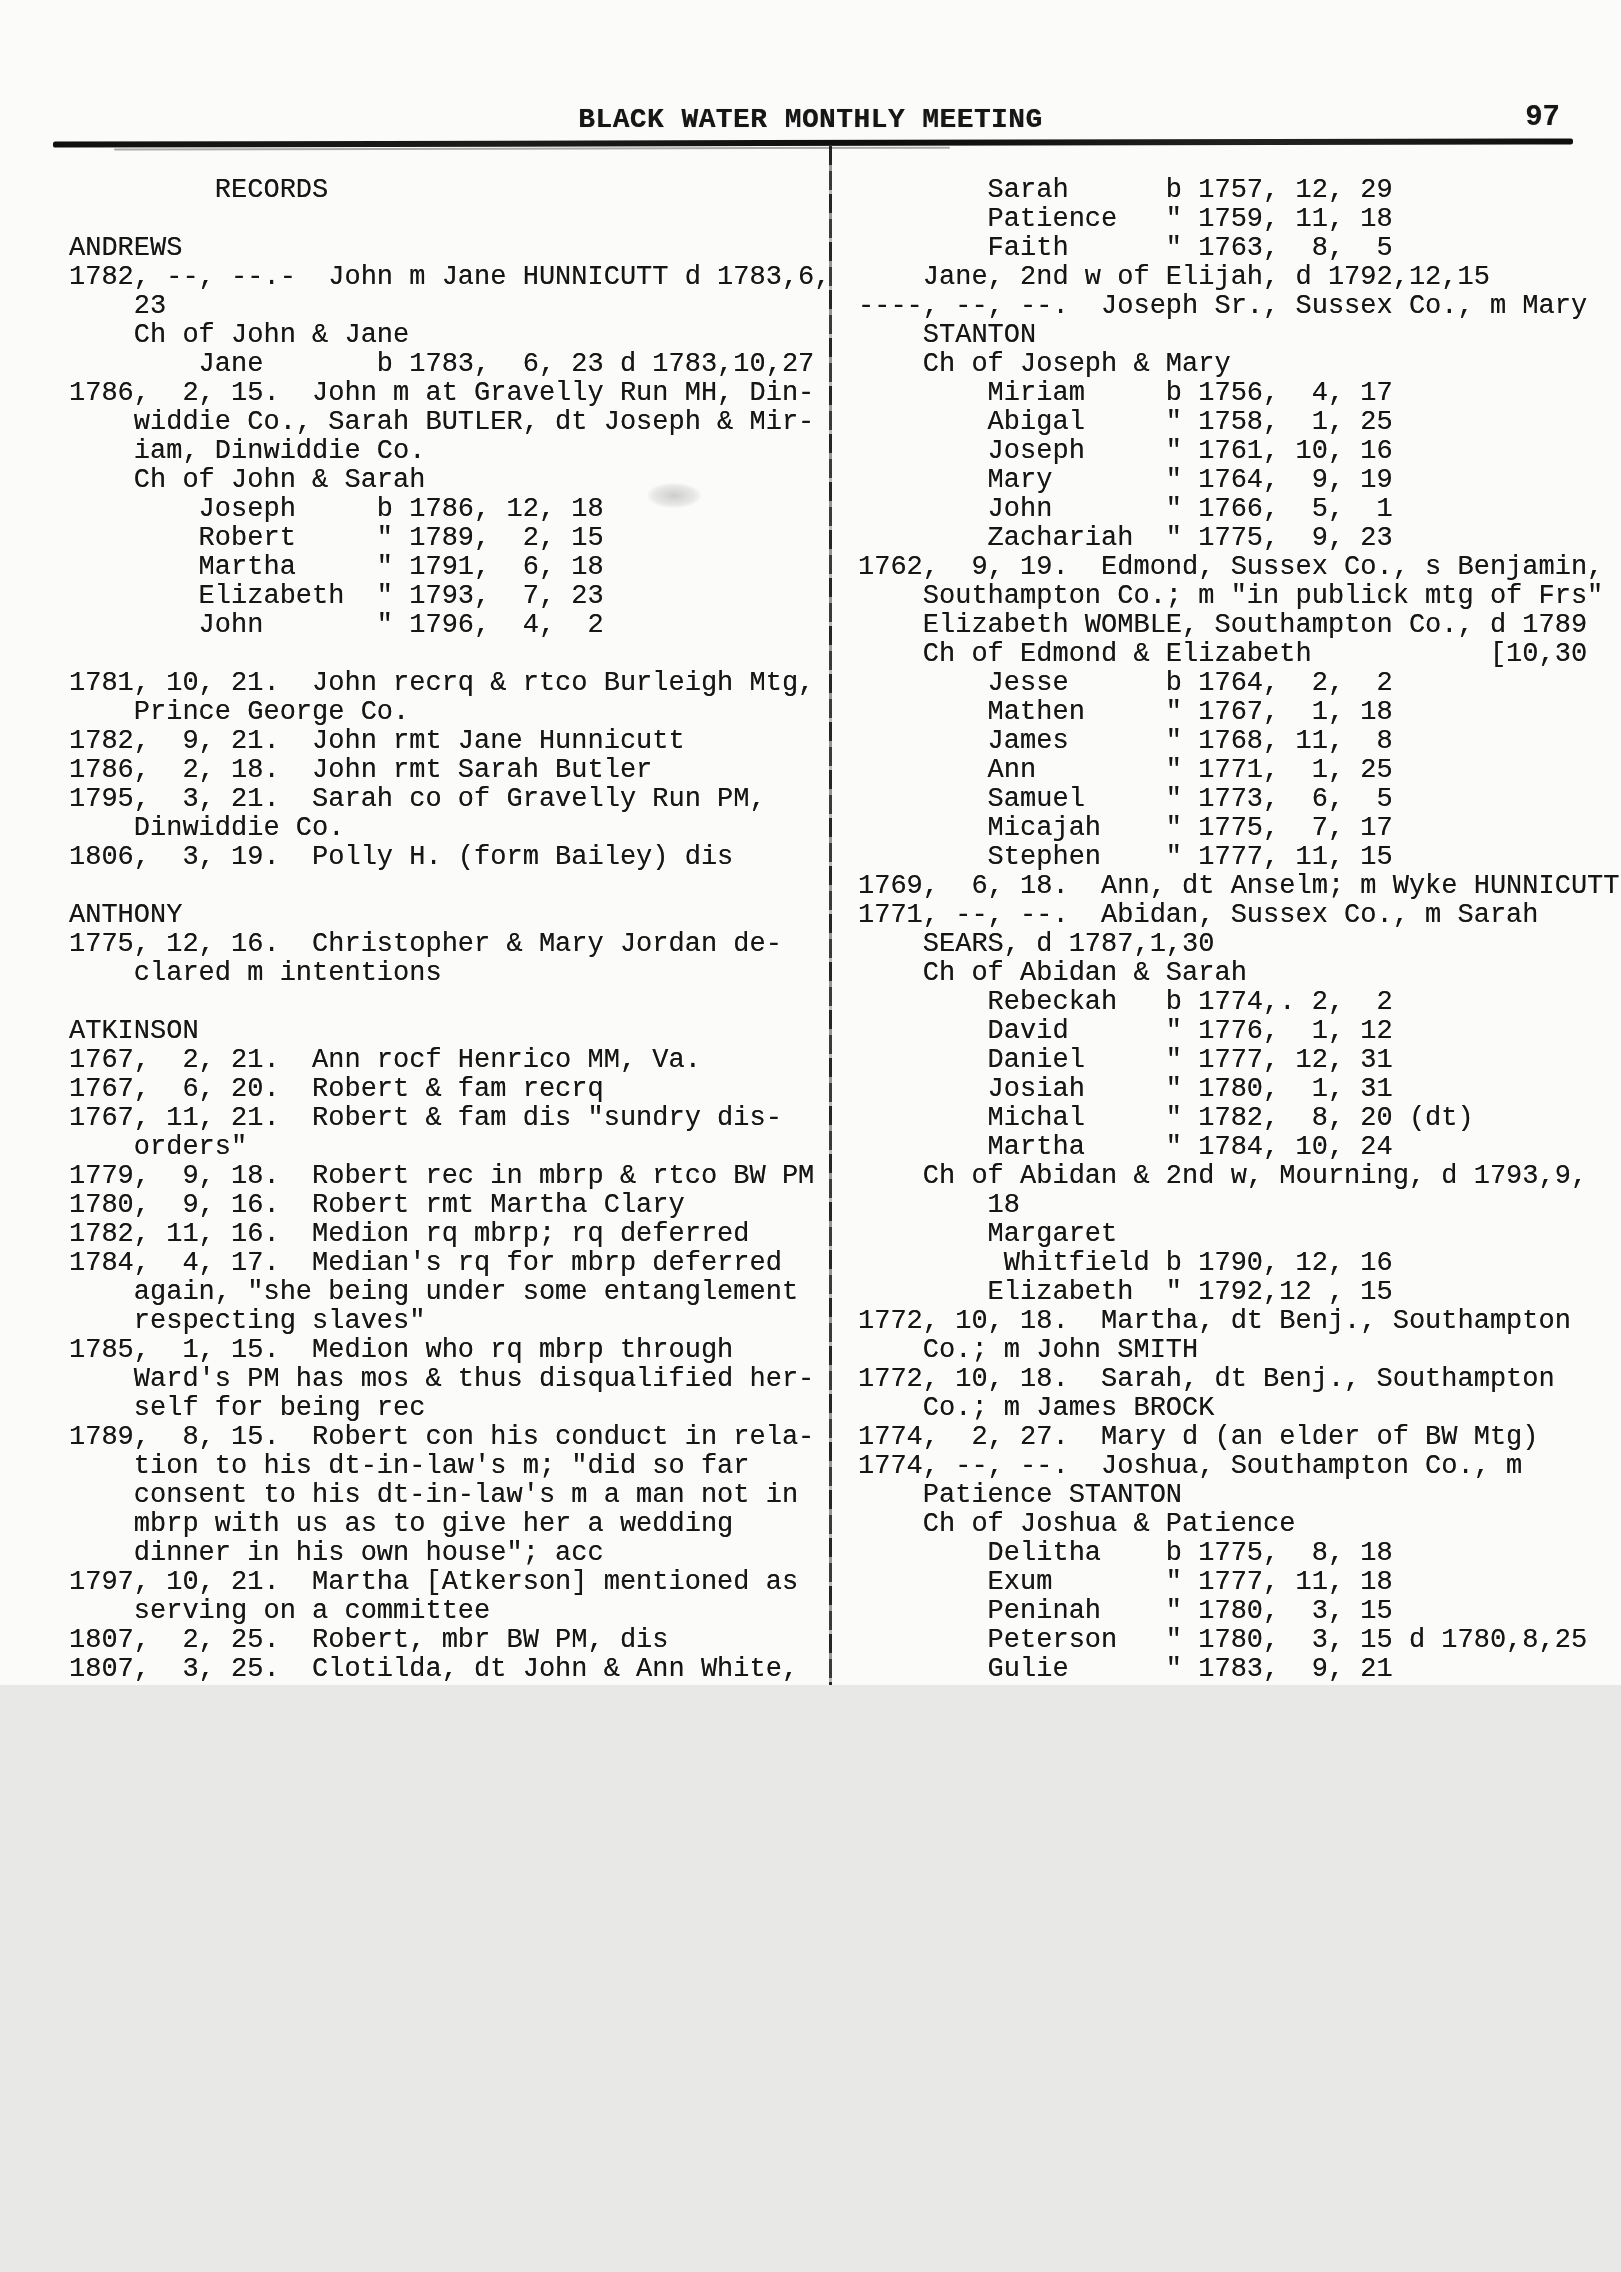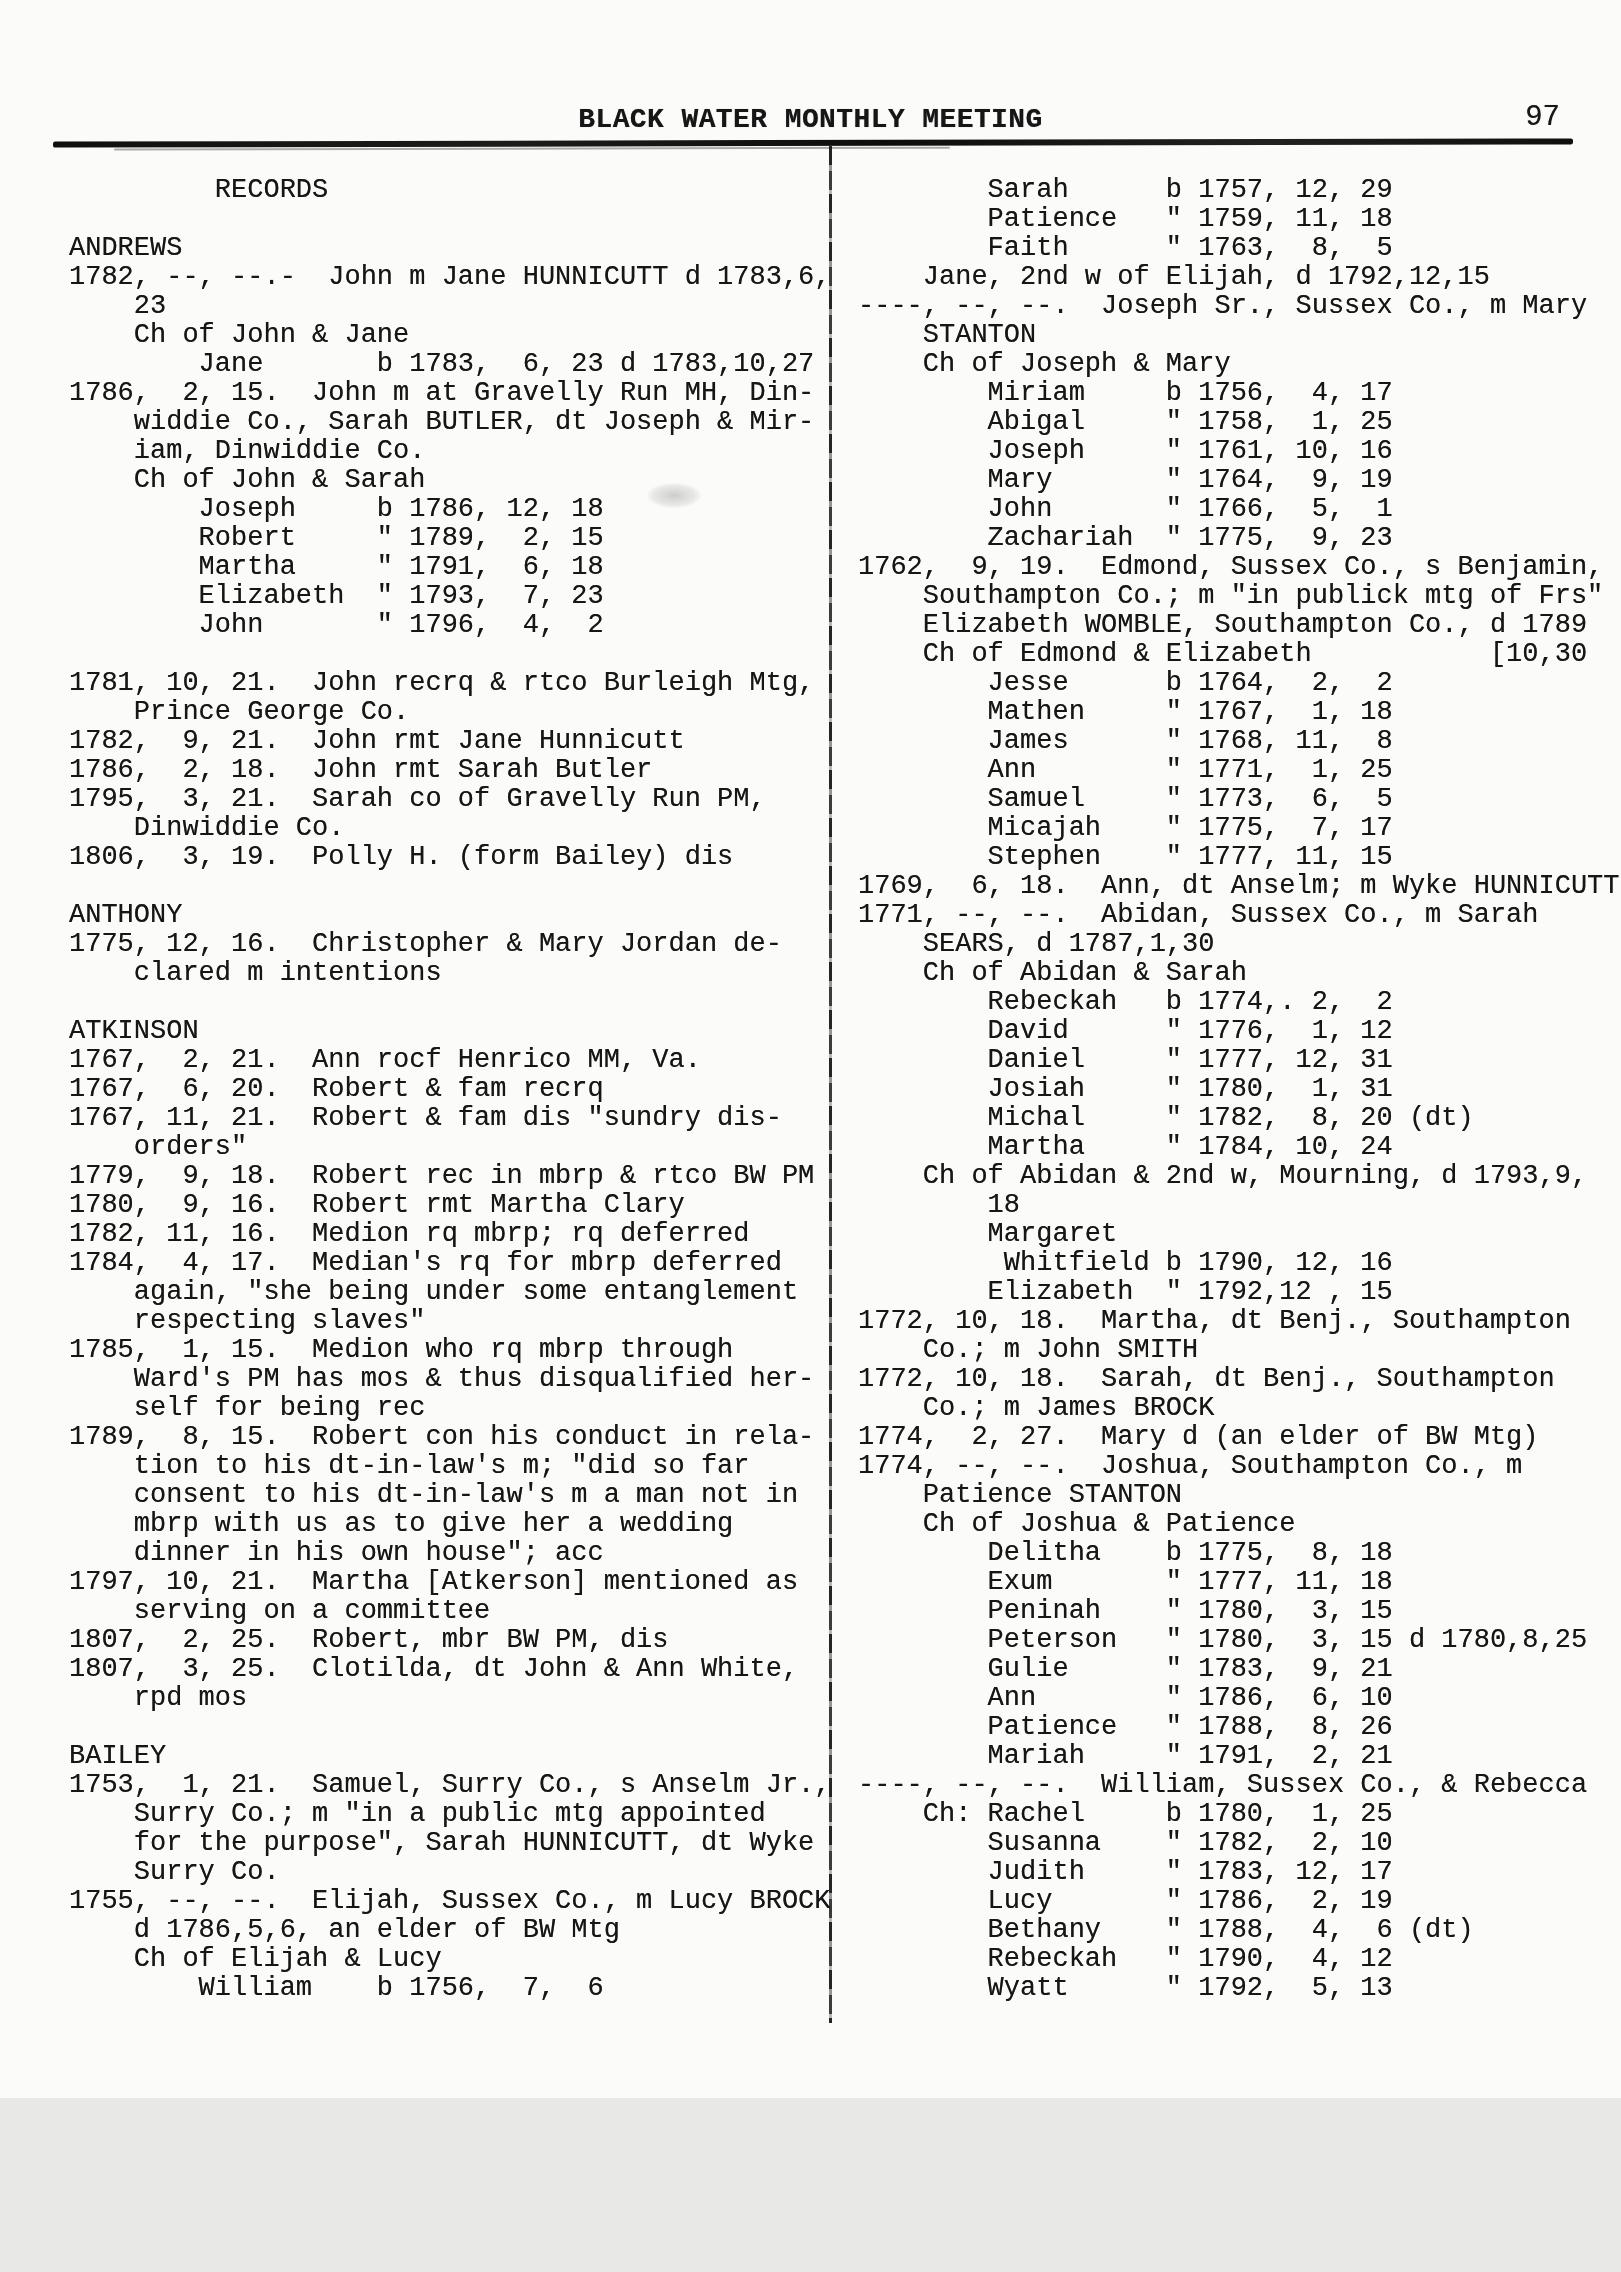--- a/index.html
+++ b/index.html
@@ -3,21 +3,21 @@
 <meta charset="utf-8">
 <style>
   html, body {
     margin: 0;
     padding: 0;
     background: #e8e8e6;
   }
   .page {
     position: relative;
     width: 1621px;
-    height: 2098px;
+    height: 1685px;
     margin: 0 auto;
     background: #fbfbf9;
     overflow: hidden;
     font-family: "Liberation Mono", "DejaVu Sans Mono", monospace;
     color: #161616;
   }
   .doc-title {
     position: absolute;
     top: 104px;
     left: 0;
@@ -27,21 +27,21 @@
     font-weight: 700;
     letter-spacing: 0.4px;
     white-space: pre;
     text-shadow: 0 0 0.7px rgba(0,0,0,0.55);
   }
   .page-number {
     position: absolute;
     top: 101px;
     right: 61px;
     font-size: 29px;
-    font-weight: 400;
+    font-weight: 700;
     text-shadow: 0 0 0.7px rgba(0,0,0,0.55);
     margin-left: 35px;
   }
   .header-rule {
     position: absolute;
     top: 140px;
     left: 53px;
     width: 1520px;
     height: 5.8px;
     background: linear-gradient(90deg, #101010 0%, #1c1c1c 30%, #0e0e0e 55%, #222 80%, #0f0f0f 100%);

